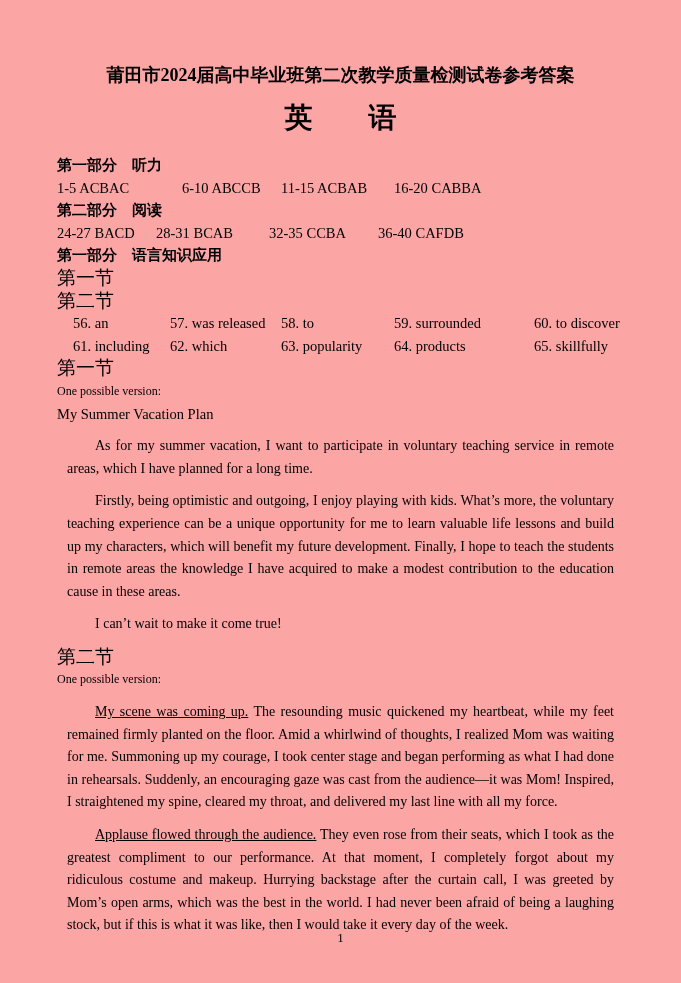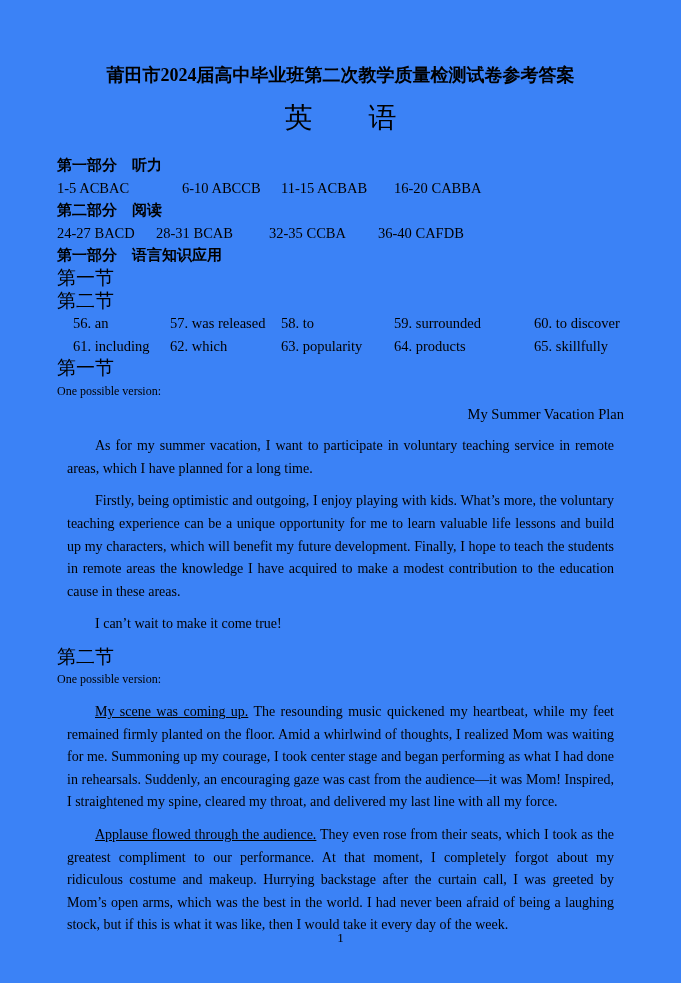--- a/index.html
+++ b/index.html
@@ -11,32 +11,32 @@
     color: #000000;
     font-family: "Liberation Serif", "DejaVu Serif", serif;
   }
   .page {
     position: relative;
     width: 681px;
     height: 983px;
     box-sizing: border-box;
     padding: 64px 57px 0 57px;
     overflow: hidden;
-    background: #3b82f6;
+    background: #fca5a5;
   }
   .doc-title {
     text-align: center;
     font-weight: bold;
     font-size: 18px;
     line-height: 22px;
     white-space: nowrap;
   }
   .subject-title {
     text-align: center;
-    font-weight: normal;
+    font-weight: bold;
     font-size: 28px;
     line-height: 36px;
     margin-top: 14px;
   }
   .part-heading {
     font-weight: bold;
     font-size: 15px;
     line-height: 22.6px;
   }
   .first-heading { margin-top: 18px; }
@@ -49,21 +49,21 @@
     font-size: 14.5px;
     line-height: 22.6px;
   }
   .ans-row .cell { flex: 0 0 auto; display: inline-block; }
   .grammar-row { padding-left: 16px; }
   .version-note {
     font-size: 12px;
     line-height: 22.6px;
   }
   .essay-title {
-    text-align: right;
+    text-align: left;
     font-size: 14.5px;
     line-height: 22.6px;
   }
   .essay-p {
     margin: 10px;
     font-size: 14px;
     line-height: 22.6px;
     text-align: justify;
     text-indent: 28px;
   }

